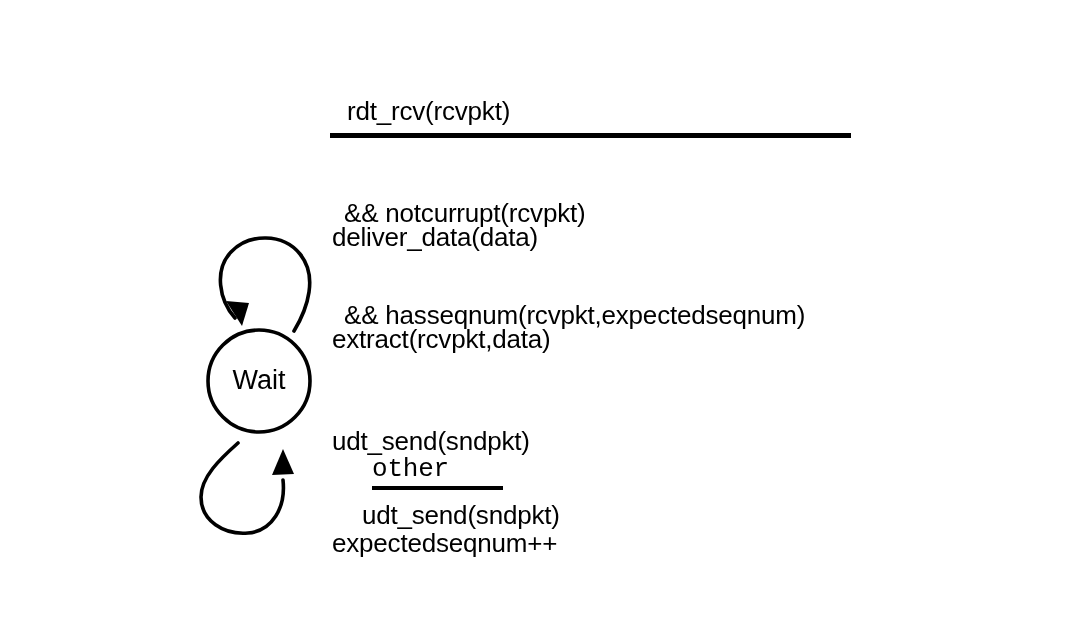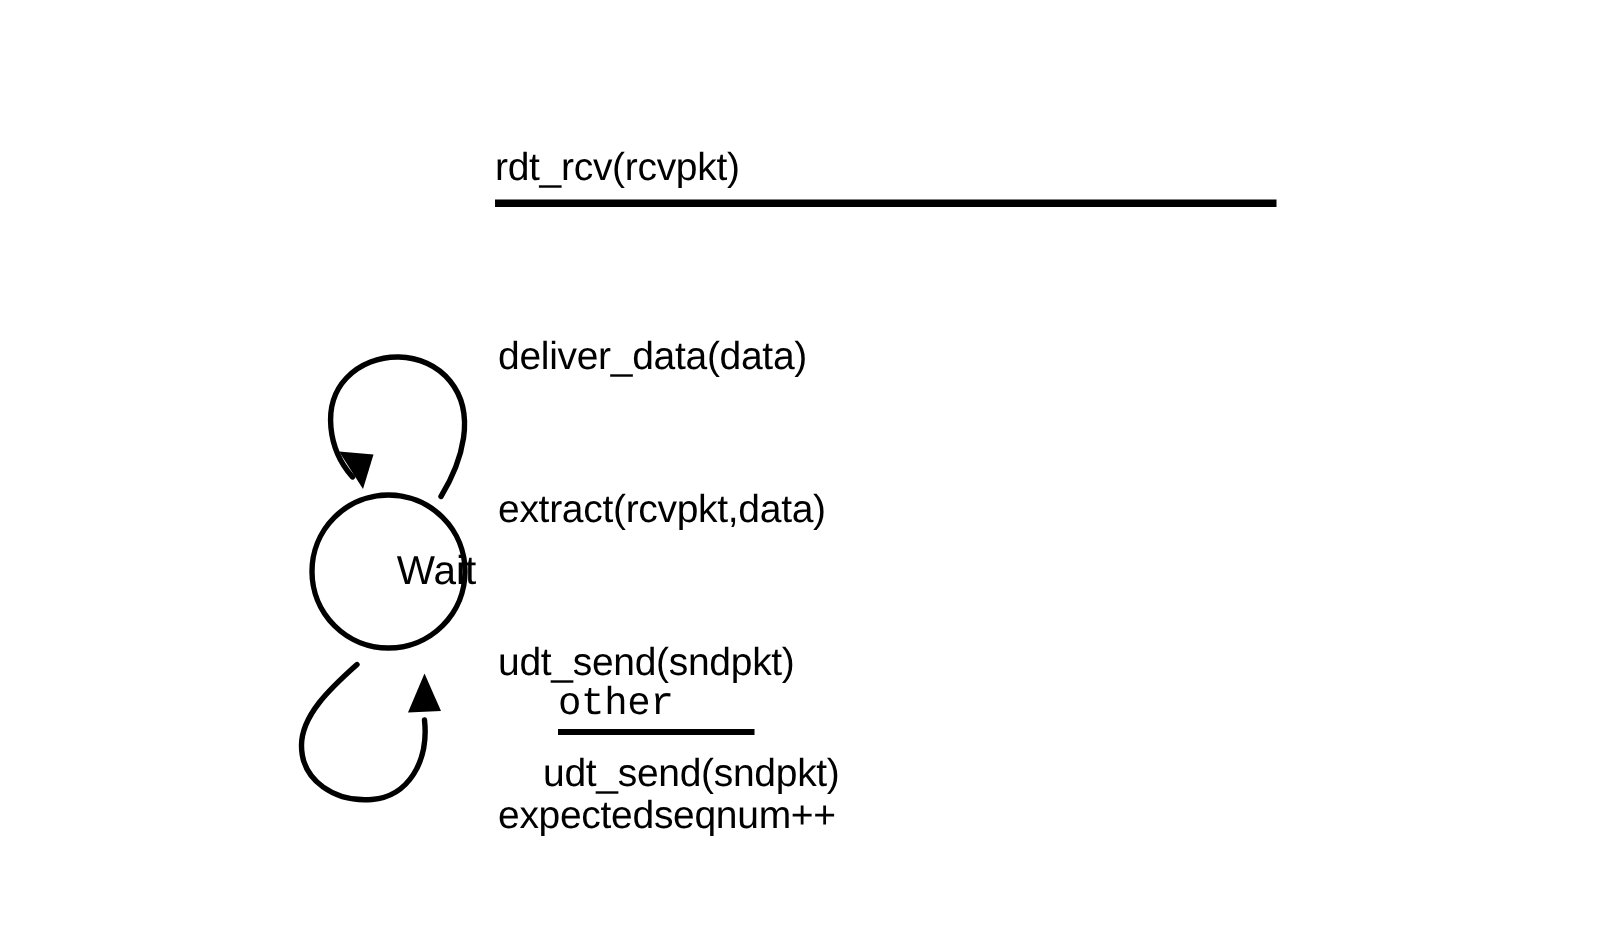--- a/index.html
+++ b/index.html
@@ -33,21 +33,21 @@
     color: #000000;
     letter-spacing: -0.2px;
   }
 
   
   #guard-block {
     left: 330px;
     top: 26px;
   }
   #guard-block .guard-line { display: block; }
-  #guard-line-1 { margin-left: 0px; }
+  #guard-line-1 { margin-left: 17px; }
   #guard-line-2 { margin-left: 14px; }
   #guard-line-3 { margin-left: 14px; }
 
   
   #upper-divider {
     position: absolute;
     left: 330px;
     top: 133px;
     width: 521px;
     height: 5px;
@@ -84,21 +84,20 @@
   #state-label {
     position: absolute;
     left: 207px;
     top: 363px;
     width: 104px;
     text-align: center;
     font-family: "Liberation Sans", sans-serif;
     font-size: 27px;
     line-height: 34px;
     color: #000000;
-    padding-left: 32px;
   }
 </style>
 </head>
 <body>
 
 <svg id="diagram-canvas" viewBox="0 0 1081 634" xmlns="http://www.w3.org/2000/svg">
 
   <path d="M 294 331
            C 308 308, 318 276, 300 254
            C 283 233, 249 233, 231 252
@@ -113,20 +112,22 @@
 
   <polygon points="283,449 272,475 294,474" fill="#000000"></polygon>
 
   <circle cx="259" cy="381" r="51" fill="#ffffff" stroke="#000000" stroke-width="3.6"></circle>
 </svg>
 
 <div id="state-label" class="state-name">Wait</div>
 
 <div id="guard-block" class="txt">
   <span id="guard-line-1" class="guard-line">rdt_rcv(rcvpkt)</span>
+  <span id="guard-line-2" class="guard-line">&amp;&amp; notcurrupt(rcvpkt)</span>
+  <span id="guard-line-3" class="guard-line">&amp;&amp; hasseqnum(rcvpkt,expectedseqnum)</span>
 </div>
 
 <div id="upper-divider"></div>
 
 <div id="action-block" class="txt">
   <span class="action-line">deliver_data(data)</span>
   <span class="action-line">extract(rcvpkt,data)</span>
   <span class="action-line">udt_send(sndpkt)</span>
   <span class="action-line">expectedseqnum++</span>
 </div>

